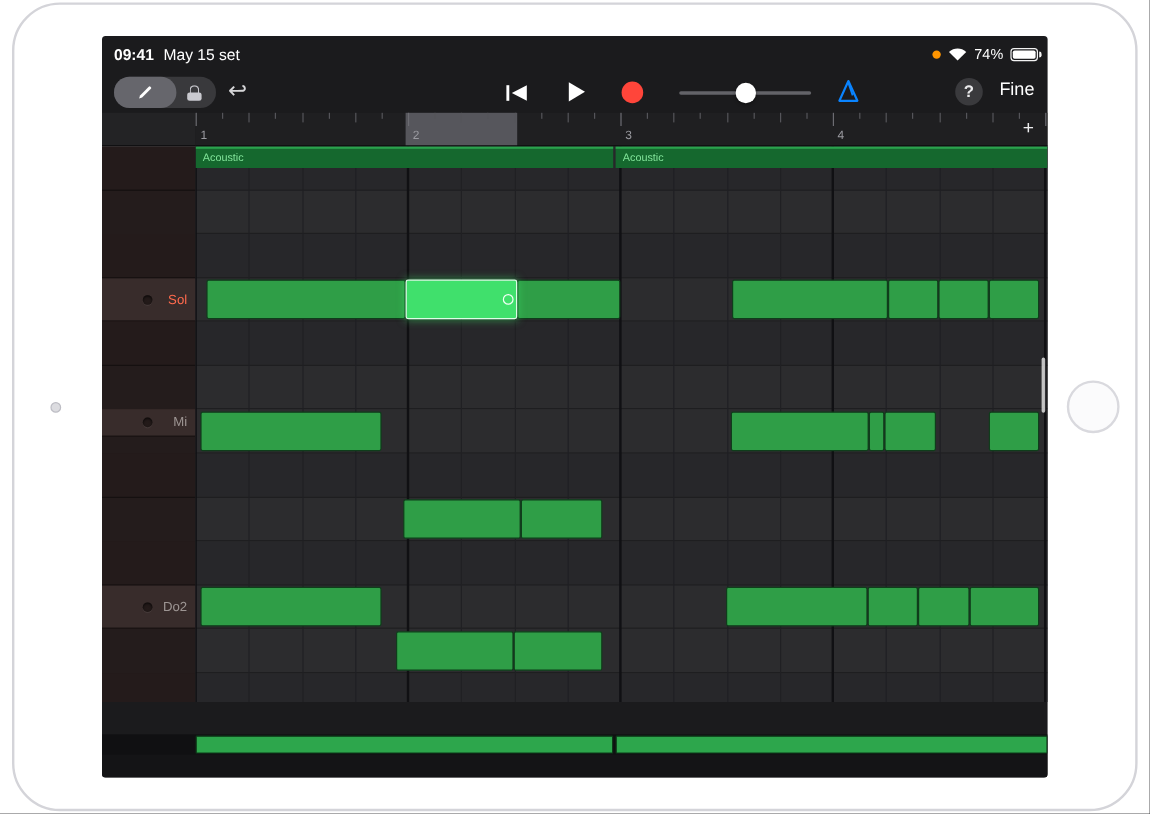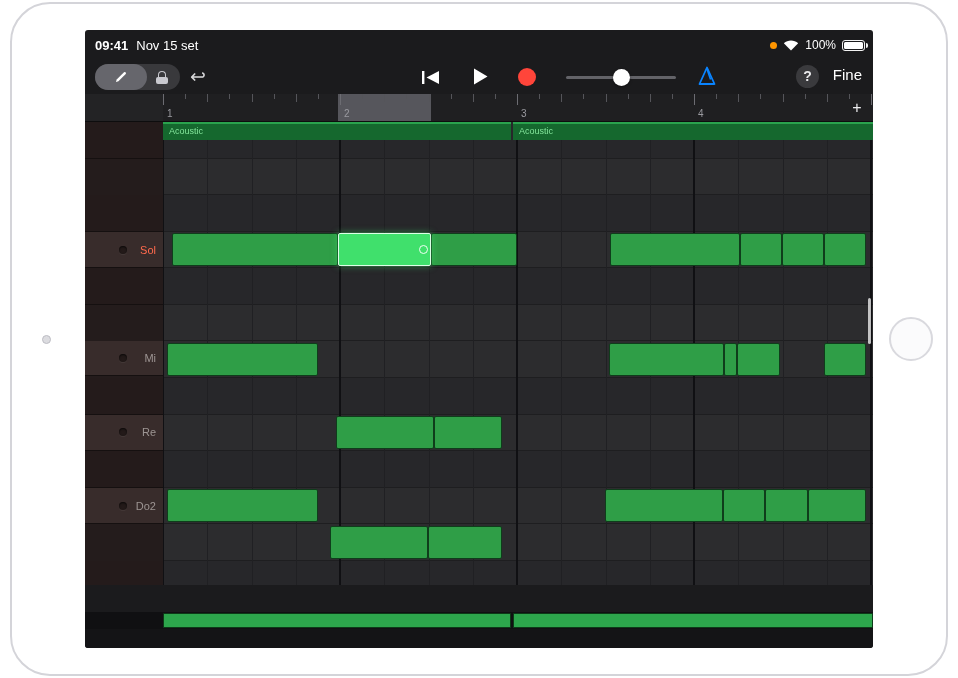--- a/index.html
+++ b/index.html
@@ -124,28 +124,28 @@
 <body>
 
 <div class="device">
   <div class="camera"></div>
   <div class="home-button"></div>
 
   <div class="screen">
 
     <div class="statusbar">
       <div class="sb-left">
-        <span class="sb-time">09:41</span><span class="sb-date">Nov 15 set</span>
+        <span class="sb-time">09:41</span><span class="sb-date">May 15 set</span>
       </div>
       <div class="sb-right">
         <span class="sb-dot"></span>
         <svg class="sb-wifi" viewBox="0 0 16 12">
           <path d="M8 11.4 L0.8 4.3 C4.9 0.5 11.1 0.5 15.2 4.3 Z" fill="#fff"></path>
         </svg>
-        <span class="sb-pct">100%</span>
+        <span class="sb-pct">74%</span>
         <span class="sb-batt">
           <span class="sb-batt-fill"></span>
           <span class="sb-batt-nub"></span>
         </span>
       </div>
     </div>
 
     <div class="toolbar">
       <div class="tool-pill">
         <div class="pencil-seg">
@@ -230,29 +230,25 @@
 
     <div class="kb-header"></div>
     <div class="keyboard" id="keyboard">
         <div class="key black" style="top: 0px; height: 36.58px;"></div>
         <div class="key black" style="top: 73.16px; height: 36.58px;"></div>
         <div class="key white" style="top: 109.74px; height: 36.58px;">
           <div class="kdot"></div>
           <div class="klabel hl">Sol</div>
         </div>
         <div class="key black" style="top: 146.32px; height: 36.58px;"></div>
-        <div class="key white" style="top: 219.48px; height: 35px;">
+        <div class="key white" style="top: 219.48px; height: 23px;">
           <div class="kdot"></div>
           <div class="klabel">Mi</div>
         </div>
         <div class="key black" style="top: 256.06px; height: 36.58px;"></div>
-        <div class="key white" style="top: 292.64px; height: 36.58px;">
-          <div class="kdot"></div>
-          <div class="klabel">Re</div>
-        </div>
         <div class="key black" style="top: 329.22px; height: 36.58px;"></div>
         <div class="key white" style="top: 365.8px; height: 36.58px;">
           <div class="kdot"></div>
           <div class="klabel">Do2</div>
         </div>
         <div class="key black" style="top: 438.96px; height: 36.58px;"></div>
       </div>
     <div class="grid" id="grid">
         <div class="grow black" style="top: 0px; height: 36.58px;"></div>
         <div class="grow white" style="top: 36.58px; height: 36.58px;"></div>

